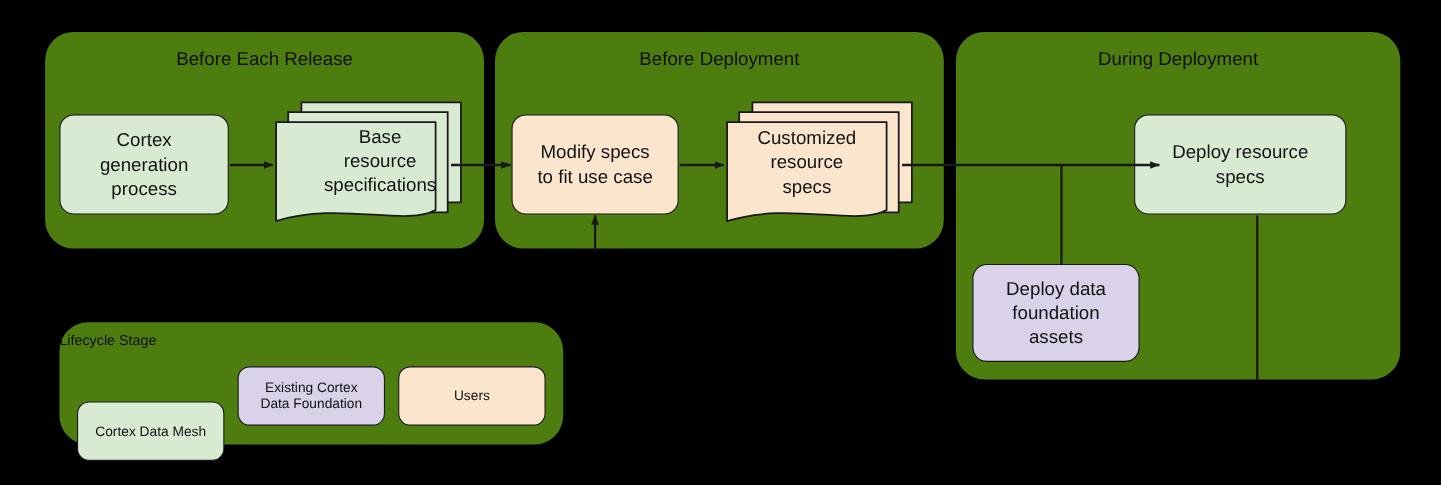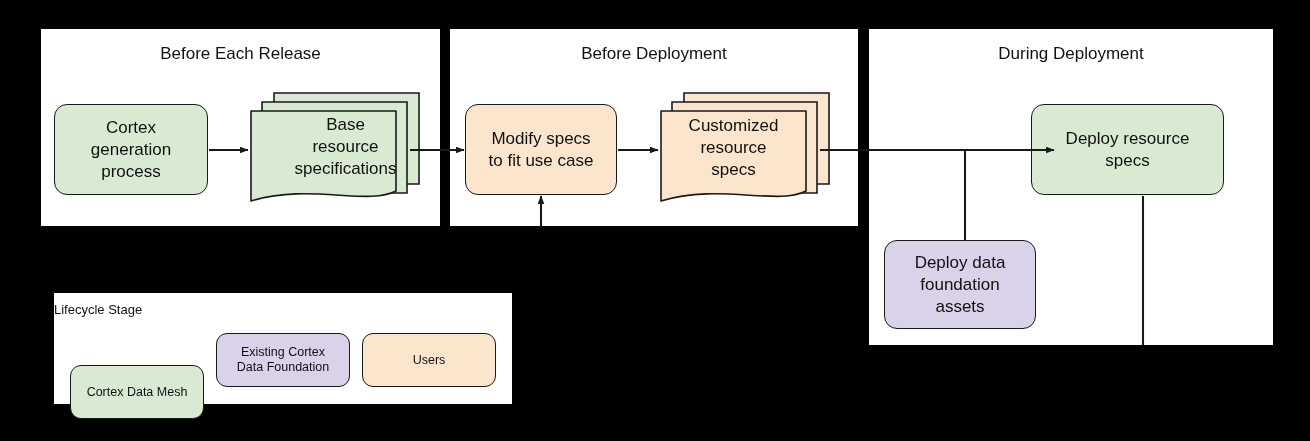--- a/index.html
+++ b/index.html
@@ -15,21 +15,22 @@
     font-family: "Liberation Sans", sans-serif;
   }
   #canvas {
     position: absolute;
     left: 0; top: 0;
     width: 1310px;
     height: 441px;
   }
   .panel {
     position: absolute;
-    background: #ffffff;
+    background: #4d7c0f;
+    border-radius: 26px;
   }
   .panel-title {
     position: absolute;
     left: 0; right: 0;
     text-align: center;
     font-size: 17px;
     color: #111111;
     line-height: 20px;
   }
   .legend-title {

